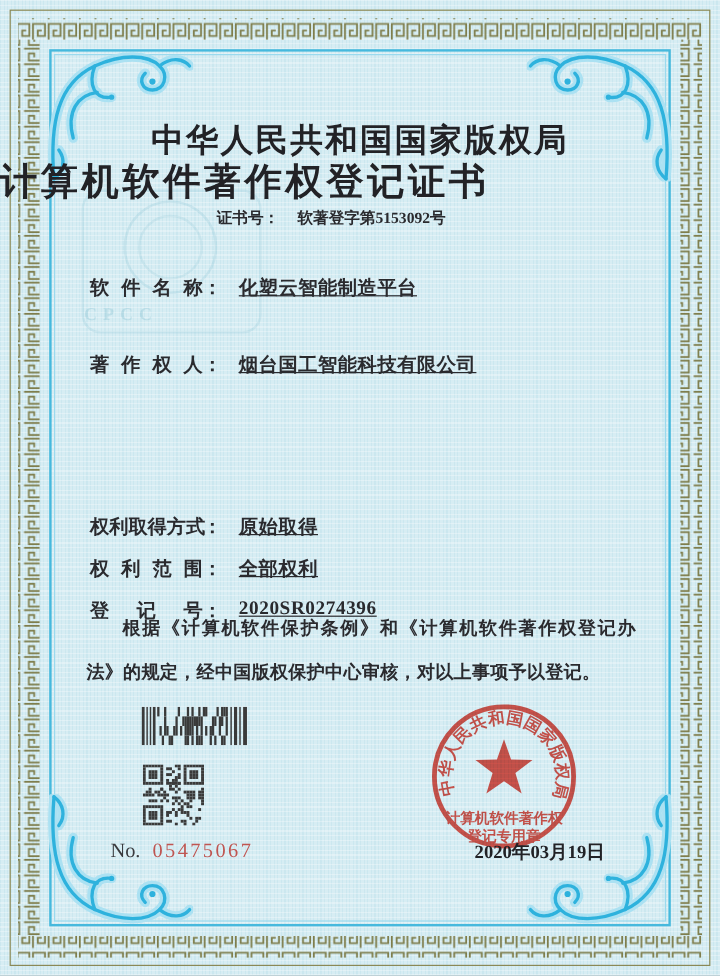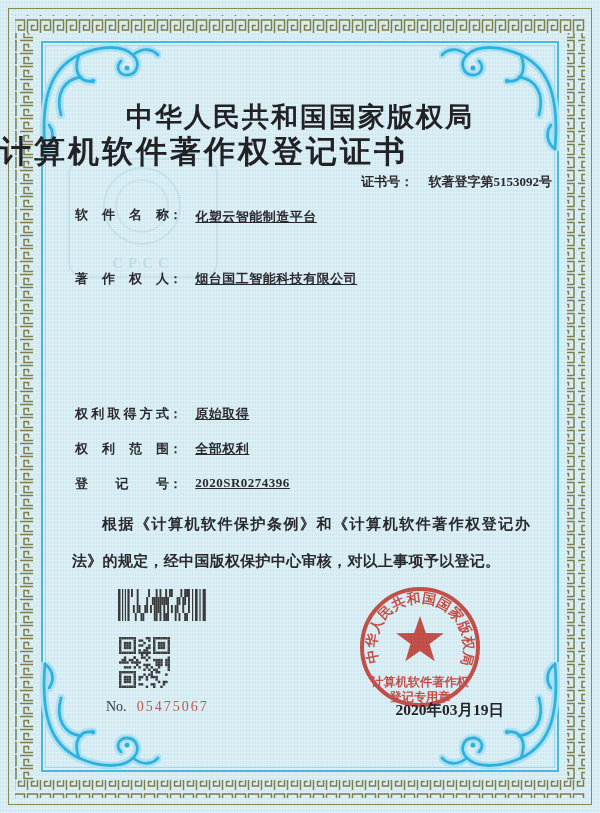--- a/index.html
+++ b/index.html
@@ -20,45 +20,45 @@
   .corner{position:absolute;width:130px;height:120px;pointer-events:none;}
   .corner.tl{left:31px;top:31px;}
   .corner.tr{left:439px;top:31px;transform:scaleX(-1);}
   .corner.bl{left:31px;top:662px;transform:scaleY(-1);}
   .corner.br{left:439px;top:662px;transform:scale(-1,-1);}
   
   .watermark{position:absolute;left:68px;top:158px;width:146px;height:116px;
     border:2px solid rgba(142,198,213,.45);border-radius:16px;opacity:.55;}
   .watermark .ring{position:absolute;left:33px;top:7px;width:74px;height:74px;border:2px solid rgba(142,198,213,.5);border-radius:50%;}
   .watermark .ring2{position:absolute;left:45px;top:19px;width:50px;height:50px;border:2px solid rgba(142,198,213,.4);border-radius:50%;}
-  .watermark .wm-text{position:absolute;left:0;right:0;bottom:4px;text-align:center;
+  .watermark .wm-text{position:absolute;left:0;right:0;bottom:4px;
     font-size:15px;letter-spacing:5px;color:rgba(130,190,207,.6);font-weight:bold;}
   
   .authority{position:absolute;left:0;top:99px;width:100%;text-align:center;
     font-size:27px;font-weight:bold;letter-spacing:2px;color:#222226;}
   .doc-title{position:absolute;left:0;top:131px;width:100%;
     font-size:31px;font-weight:bold;letter-spacing:3px;color:#222226;}
-  .cert-no{position:absolute;left:0;top:173px;width:552px;text-align:right;
+  .cert-no{position:absolute;left:0;top:173px;width:552px;text-align:center;
     font-size:13px;font-weight:bold;color:#2a2a2e;}
   .cert-no .val{margin-left:12px;}
   
-  .row{position:absolute;left:75px;font-size:13px;font-weight:bold;color:#2a2a2e;white-space:nowrap;}
+  .row{position:absolute;left:75px;font-size:16px;font-weight:bold;color:#2a2a2e;white-space:nowrap;margin-top:24px;}
   .row .lbl{display:inline-block;width:94px;text-align:justify;text-align-last:justify;text-justify:inter-character;vertical-align:top;}
   .row .colon{vertical-align:top;}
   .row .val{display:inline-block;margin-left:10px;letter-spacing:.5px;vertical-align:top;text-decoration:underline;}
   .row .val .l2{display:block;line-height:21px;}
   .r0{top:206px;} .r1{top:270px;} .r2{top:335px;} .r3{top:370px;} .r4{top:405px;} .r5{top:440px;} .r6{top:475px;}
   
   .statement{position:absolute;left:72px;top:506px;width:458px;
     font-size:15px;font-weight:bold;line-height:37px;letter-spacing:.3px;
     text-align:justify;text-indent:2em;color:#2a2a2e;}
   
   .barcode{position:absolute;left:118px;top:589px;}
   .qrcode{position:absolute;left:119px;top:637px;}
-  .serial{position:absolute;left:106px;top:699px;font-size:14px;color:#3a3a3e;}
+  .serial{position:absolute;left:92px;top:699px;font-size:17px;color:#3a3a3e;}
   .serial .num{color:#bf5551;letter-spacing:2px;margin-left:10px;}
   .seal{position:absolute;left:345px;top:572px;opacity:.92;mix-blend-mode:multiply;}
   .issue-date{position:absolute;left:348px;top:700px;width:156px;text-align:right;
     font-size:15.5px;font-weight:bold;color:#222226;}
 </style>
 </head>
 <body>
 
 <div class="certificate">
 

